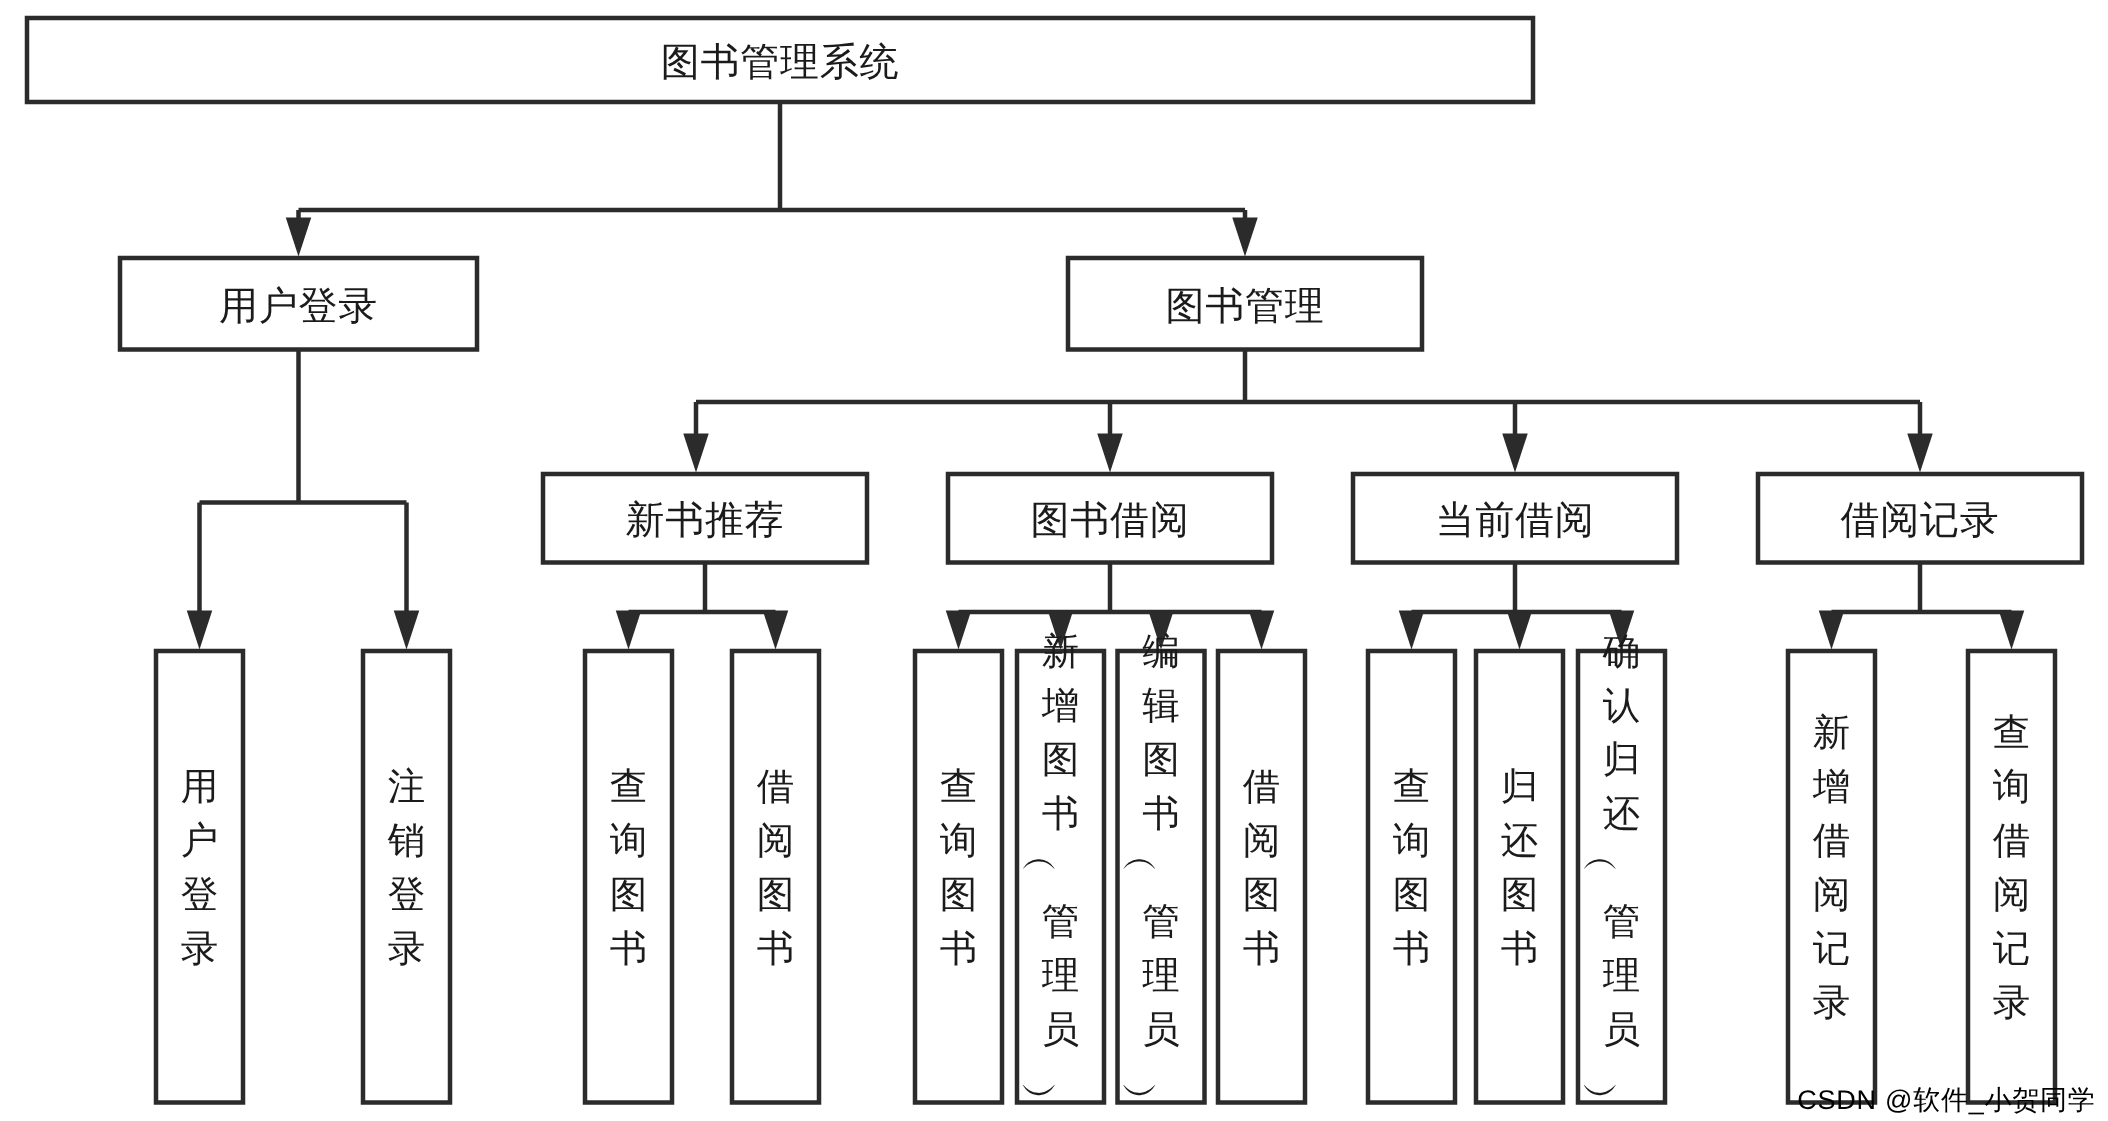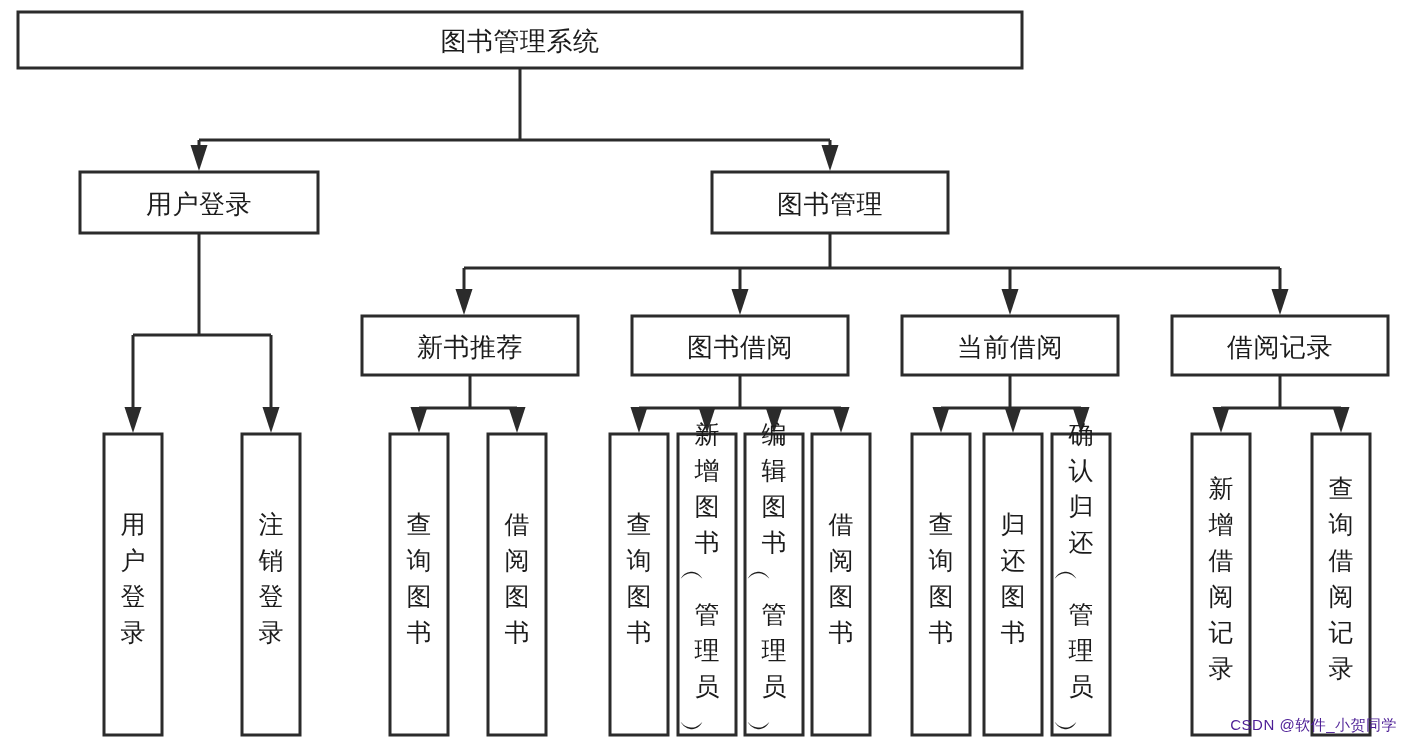--- a/index.html
+++ b/index.html
@@ -54,24 +54,24 @@
     fill: none;
     stroke-linecap: butt;
   }
   .arrow-head {
     fill: #2b2b2b;
     stroke: none;
   }
   .watermark {
     position: absolute;
     right: 8px;
-    bottom: 12px;
-    font-family: "Liberation Sans", "DejaVu Sans", sans-serif;
-    font-size: 15px;
-    color: #4c1d95;
+    bottom: 2px;
+    font-family: "Liberation Sans", "DejaVu Sans", sans-serif;
+    font-size: 18px;
+    color: #000000;
     white-space: nowrap;
     user-select: none;
     letter-spacing: 0.5px;
   }
 </style>
 </head>
 <body>
 
 <div id="diagram-root">
   <svg class="diagram-canvas" id="diagram-canvas" viewBox="0 0 1405 747" xmlns="http://www.w3.org/2000/svg">

